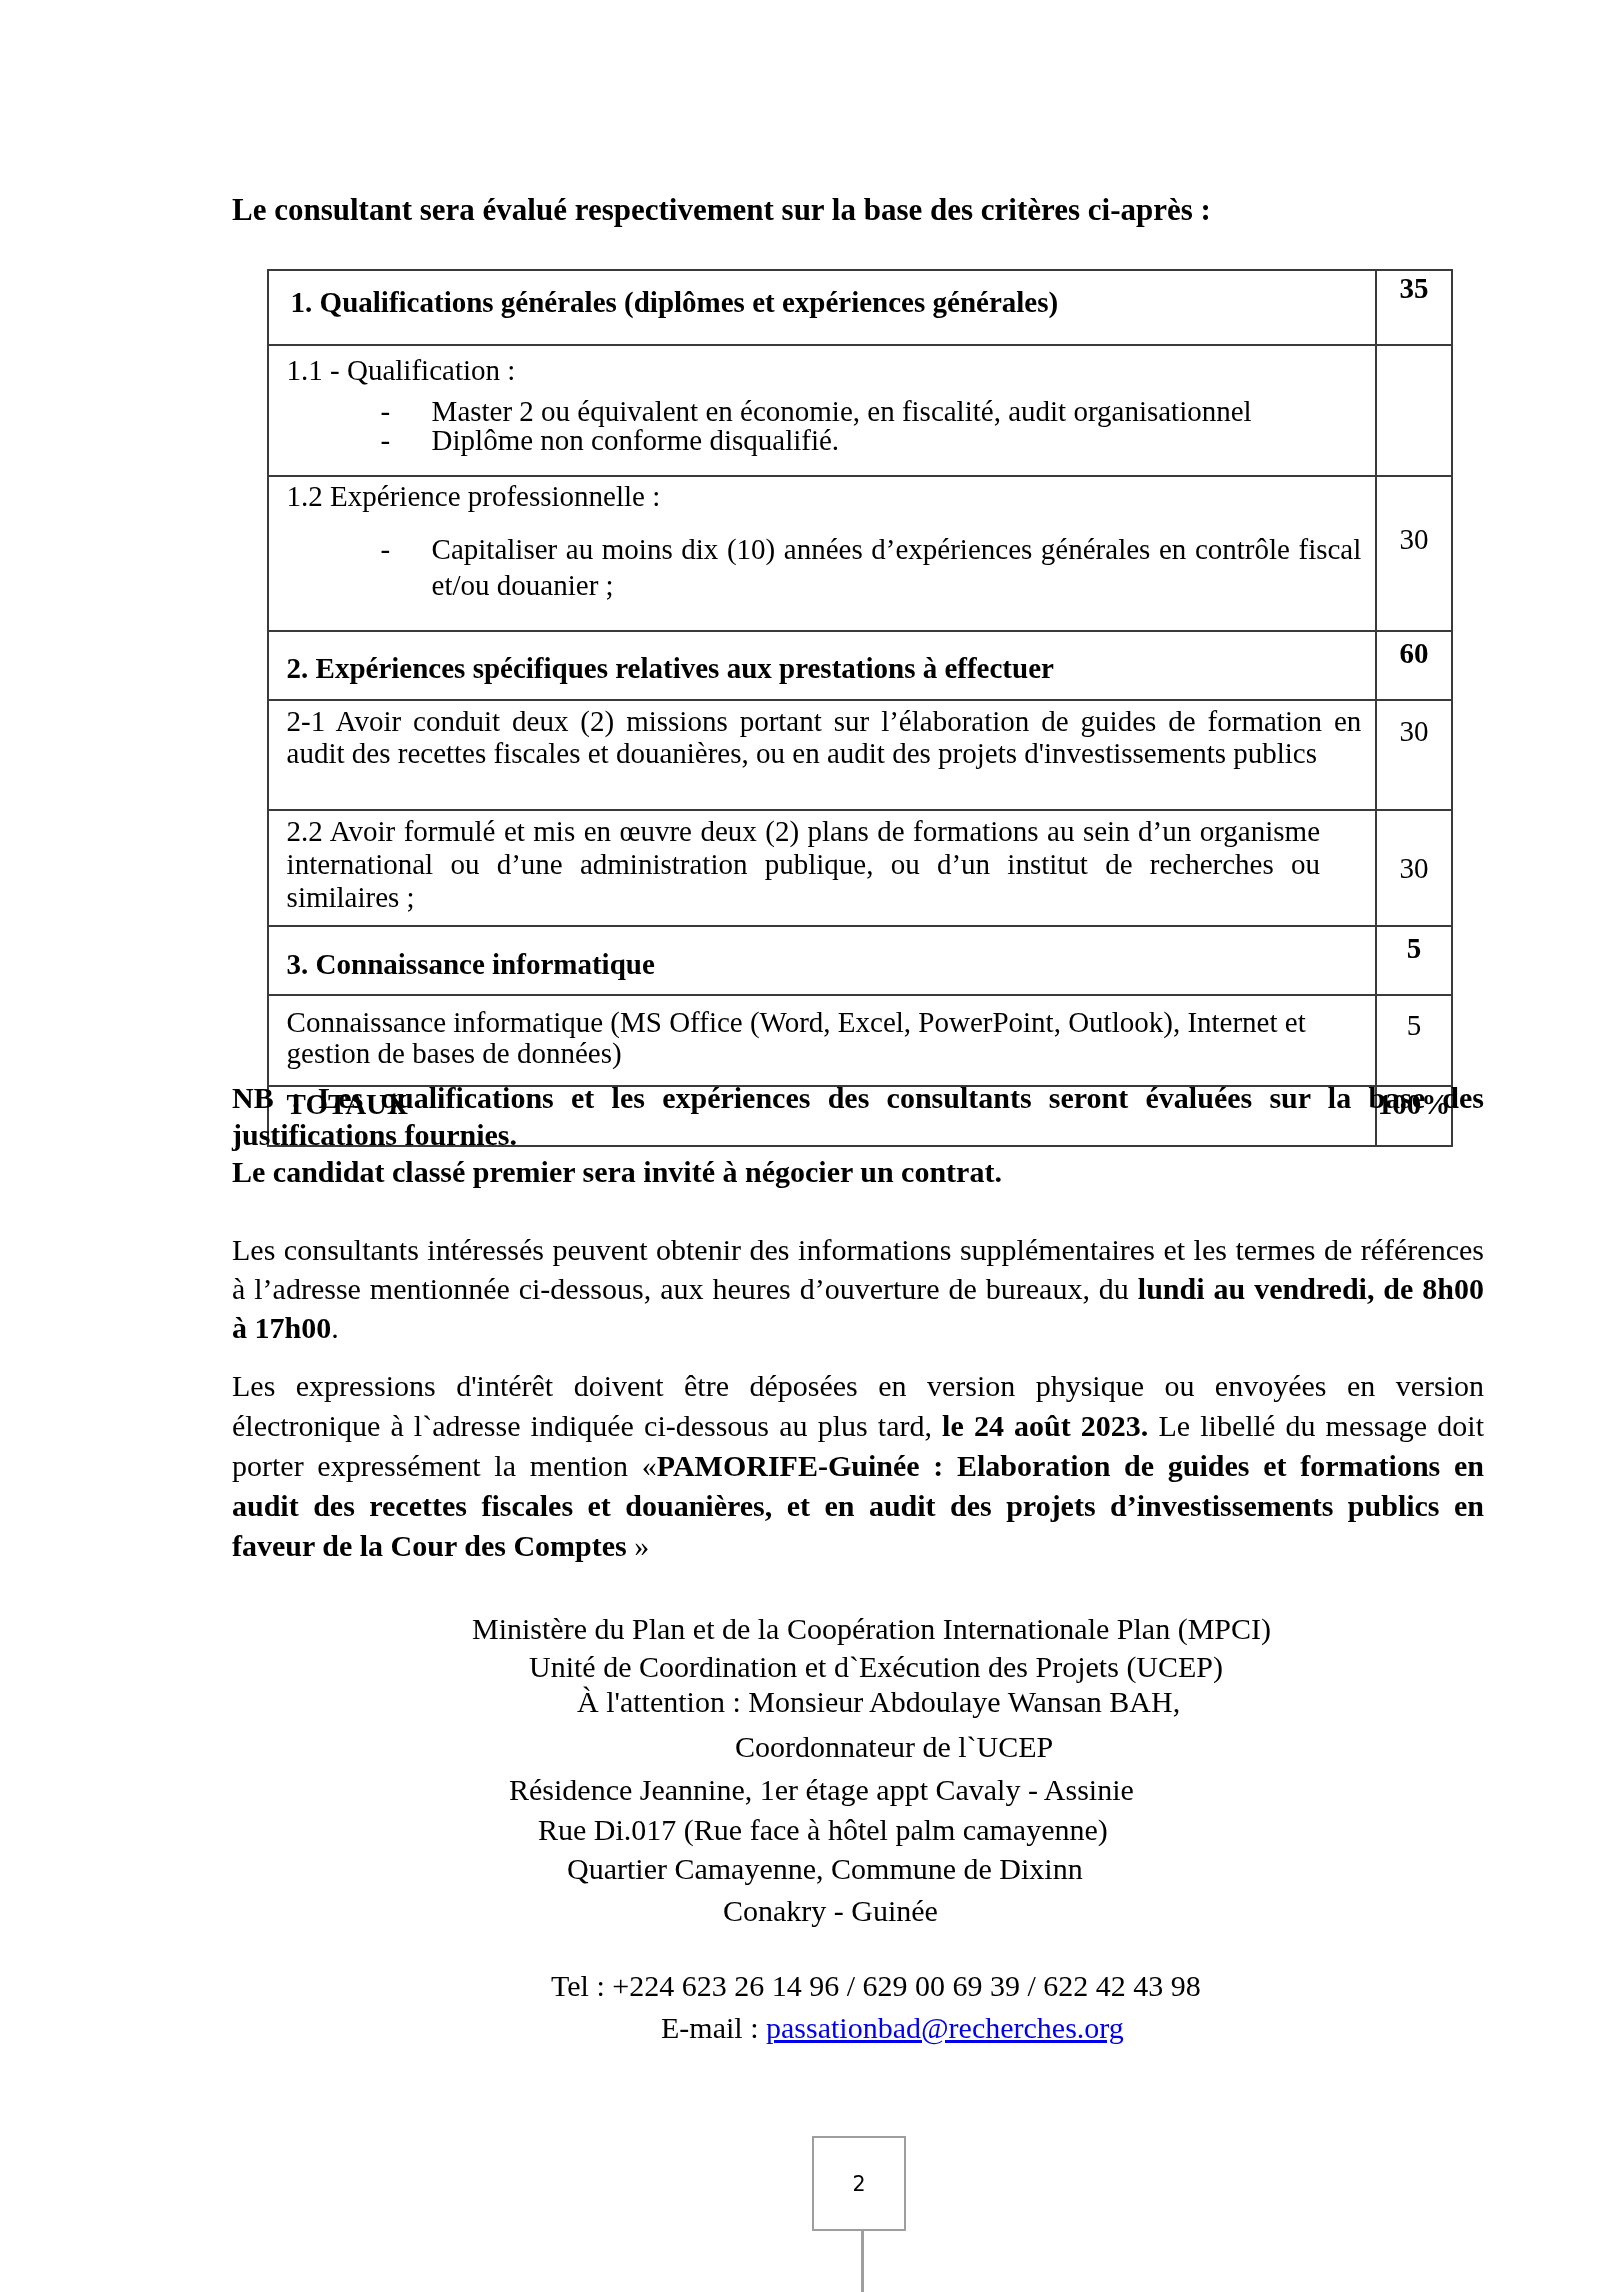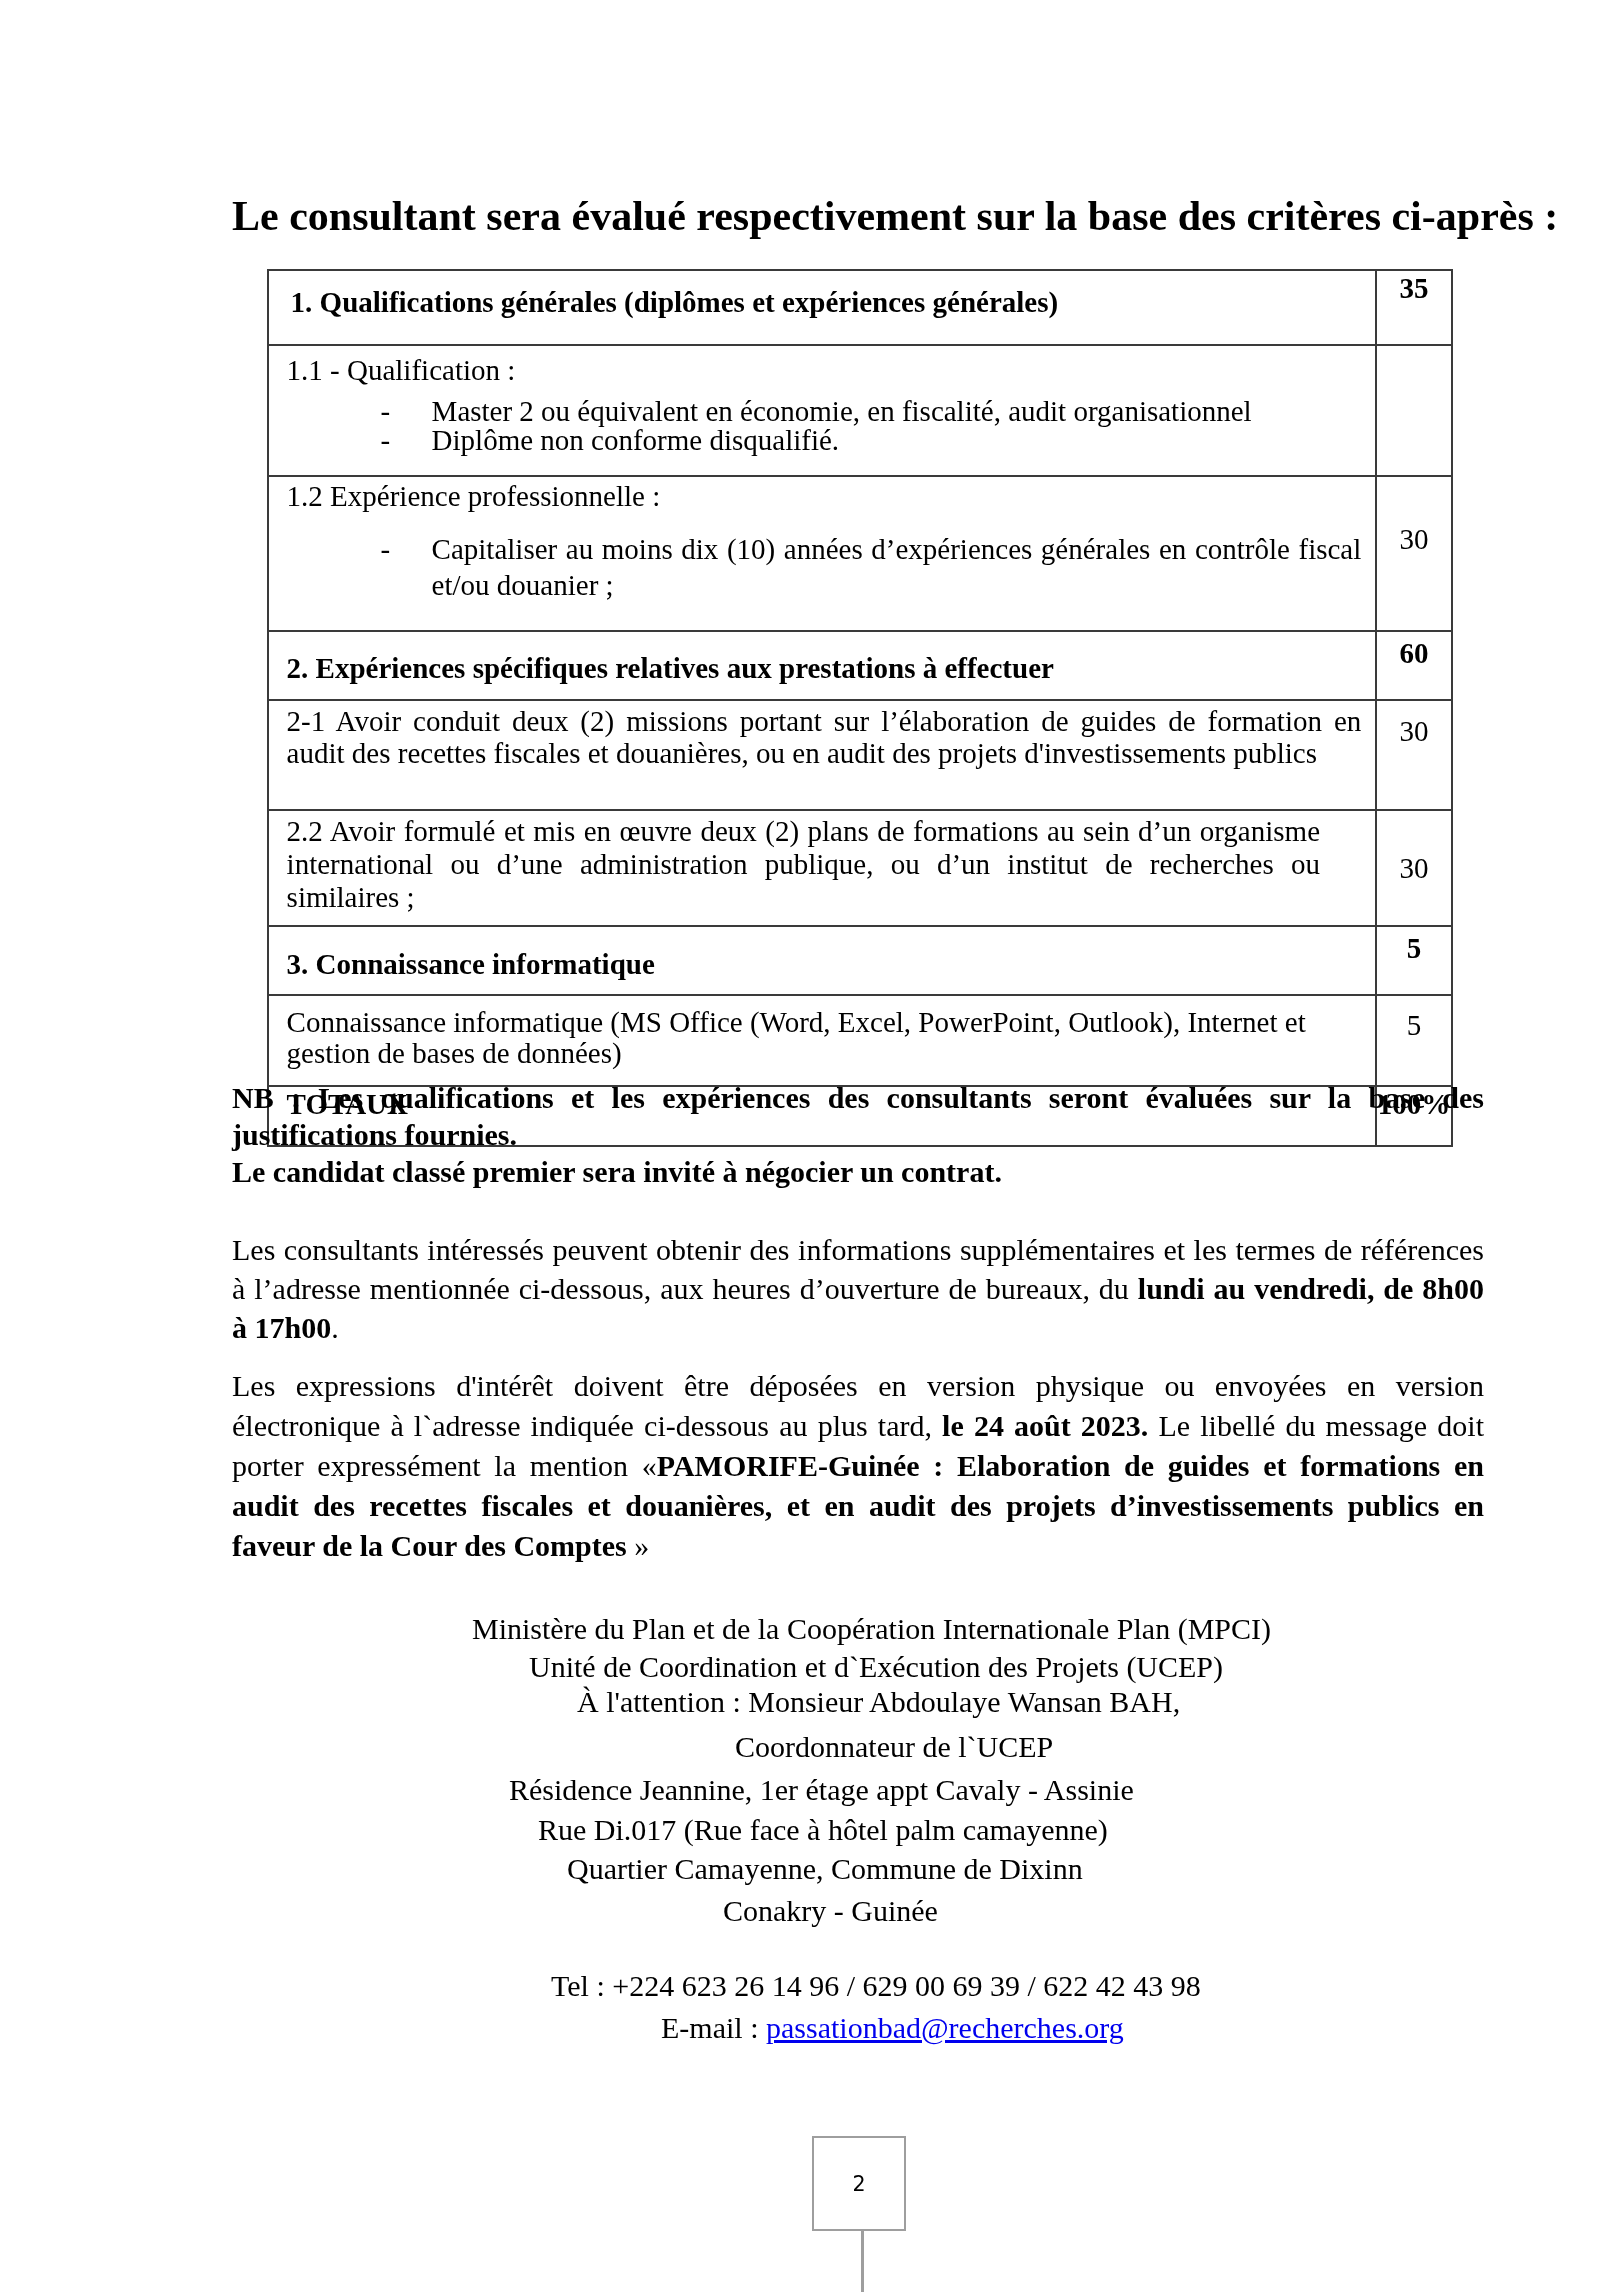--- a/index.html
+++ b/index.html
@@ -1,19 +1,19 @@
 <!DOCTYPE html>
 <html><head>
 <meta charset="utf-8">
 <style>
   html, body { margin:0; padding:0; background:#ffffff; }
   body { width:1621px; height:2293px; position:relative; overflow:hidden;
          font-family:"Liberation Serif", "DejaVu Serif", serif; color:#000; }
   .abs { position:absolute; }
-  .heading { left:232px; top:192px; font-size:42px; font-weight:bold; white-space:nowrap; }
+  .heading { left:232px; top:192px; font-size:31px; font-weight:bold; white-space:nowrap; }
 
   table.criteria { position:absolute; left:267px; top:269px; width:1186px; border-collapse:collapse;
                    font-size:29px; line-height:1.22; }
   table.criteria td { border:2.5px solid #3a3a3a; padding:0 13.7px 0 17.6px; vertical-align:top; }
   table.criteria td.score { width:74px; text-align:center; padding:0;font-family:Liberation Serif, serif; }
   .bold { font-weight:bold; }
   .row-h1 td { height:59px;margin-left:16px; }
   .row-h1 .lbl { padding-top:13.7px; padding-left:21.6px; }
   .row-h1 .score { padding-top:3.9px; }
   .row-11 td { height:122px; }

